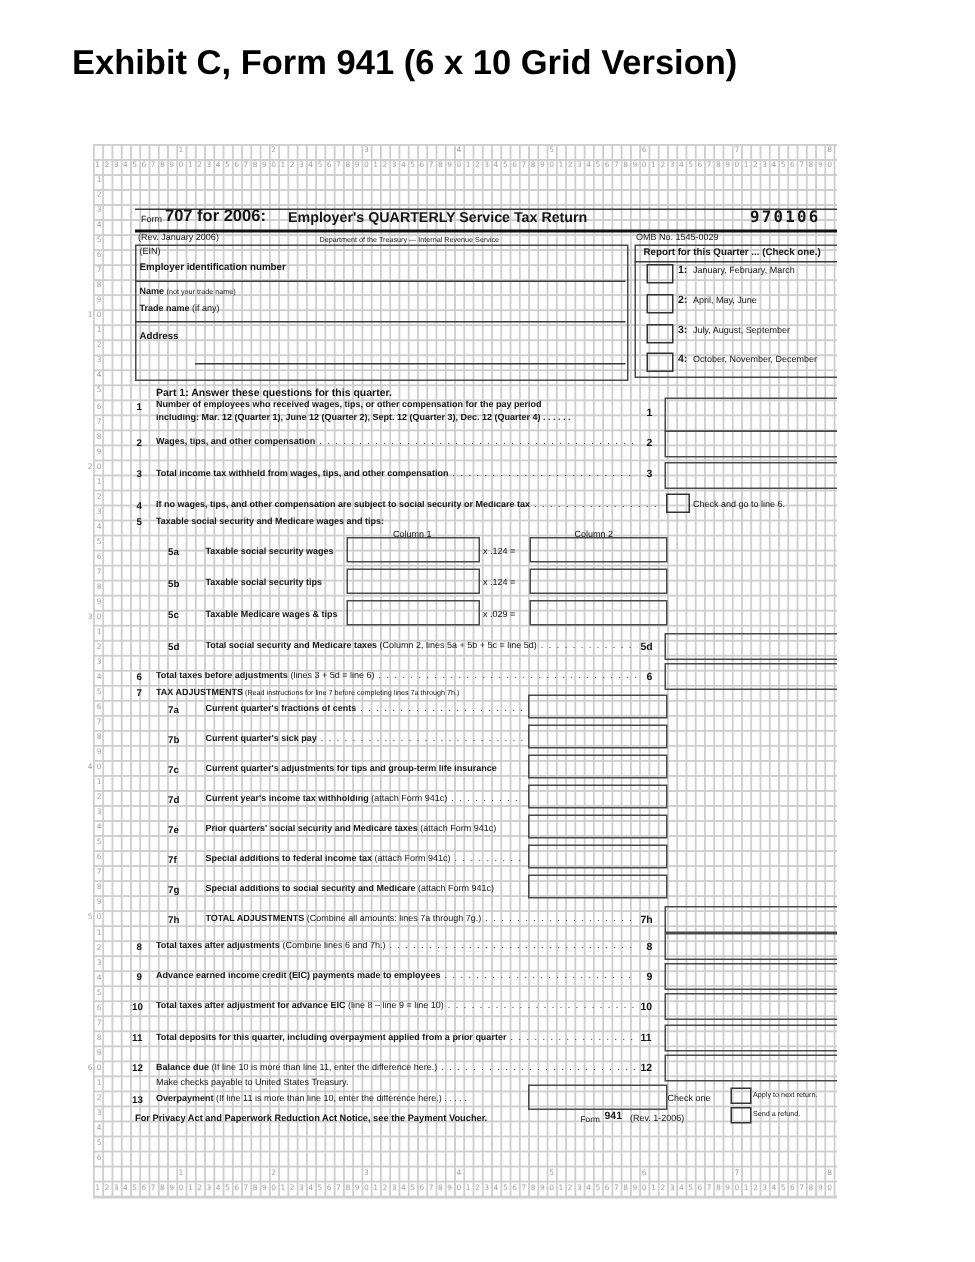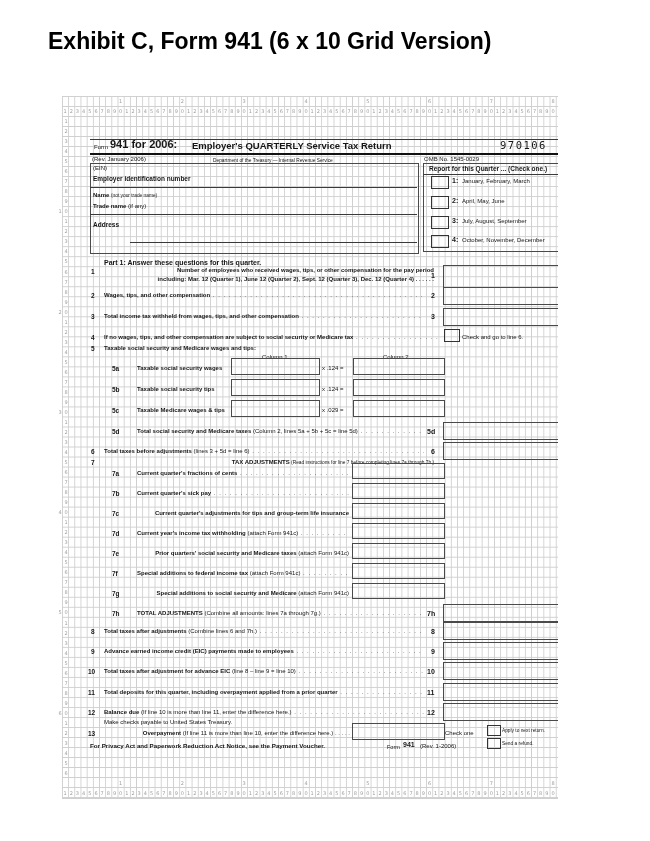--- a/index.html
+++ b/index.html
@@ -1,17 +1,17 @@
 <!DOCTYPE html>
 <html><head>
 <meta charset="utf-8">
 <style>
   html,body{margin:0;padding:0;background:#ffffff;}
   .page{position:relative;width:558px;height:841px;background:#fff;overflow:hidden;
-        font-family:"Liberation Sans","DejaVu Sans",sans-serif;color:#161616;text-align:right;}
+        font-family:"Liberation Sans","DejaVu Sans",sans-serif;color:#161616;}
   .abs{position:absolute;}
   h1.title{position:absolute;left:48px;top:28px;margin:0;font-size:23px;font-weight:bold;
            letter-spacing:0;color:#000;font-family:"Liberation Sans",sans-serif;}
   
   #grid-bg{position:absolute;left:62px;top:96px;width:525px;height:702px;
            background-image:linear-gradient(to right,#cfcfcf 1px,transparent 1px),
                             linear-gradient(to bottom,#cfcfcf 1px,transparent 1px);
            background-size:6.176px 10.028px;
            border-right:1px solid #cfcfcf;border-bottom:1px solid #cfcfcf;}
   #ruler-layer{position:absolute;left:62px;top:96px;width:525px;height:702px;overflow:visible;}
@@ -23,21 +23,21 @@
   .tiny{font-size:4.8px;}
   .clip{overflow:hidden;}
   .hl{background:#3a3a3a;height:1px;}
   .hl2{background:#111;height:2px;}
   .box{border:1px solid #4a4a4a;background:transparent;}
   .ebox{border:1px solid #4a4a4a;background:transparent;}
   .cb{border:1px solid #333;background:transparent;}
   .lnum{font-size:6.5px;line-height:7px;font-weight:bold;white-space:nowrap;}
   .bln{font-size:7px;line-height:7px;font-weight:bold;white-space:nowrap;}
   .dots{letter-spacing:1px;}
-  .scan{font-family:"DejaVu Sans Mono",monospace;font-weight:normal;font-size:10.5px;
+  .scan{font-family:"DejaVu Sans Mono",monospace;font-weight:bold;font-size:10.5px;
         line-height:11px;letter-spacing:1.5px;}
 </style>
 </head>
 <body>
 
 <div class="page">
 
   <h1 class="title">Exhibit C, Form 941 (6 x 10 Grid Version)</h1>
 
   <div id="grid-bg"></div>
@@ -369,21 +369,21 @@
       <span class="gd" style="left: 4.08824px; top: 656.871px;">4</span>
       <span class="gd" style="left: 531px; top: 656.871px;">4</span>
       <span class="gd" style="left: 4.08824px; top: 666.9px;">5</span>
       <span class="gd" style="left: 531px; top: 666.9px;">5</span>
       <span class="gd" style="left: 4.08824px; top: 676.929px;">6</span>
       <span class="gd" style="left: 531px; top: 676.929px;">6</span>
     </div>
 
   <div class="abs hl" style="left:90px;top:139px;width:476px"></div>
   <span class="abs t" style="left:94px;top:144px">Form</span>
-  <span class="abs t b" style="left:110px;top:139px;font-size:11px;line-height:11px">941 for 2006:</span>
+  <span class="abs t b" style="left:110px;top:139px;font-size:11px;line-height:11px">707 for 2006:</span>
   <span class="abs t b" style="left:192px;top:141px;font-size:9.5px;line-height:10px">Employer's QUARTERLY Service Tax Return</span>
   <span class="abs scan" style="left:500px;top:140px">970106</span>
   <div class="abs hl2" style="left:90px;top:153px;width:476px"></div>
   <span class="abs t" style="left:92px;top:156px">(Rev. January 2006)</span>
   <span class="abs t tiny" style="left:213px;top:157px">Department of the Treasury — Internal Revenue Service</span>
   <span class="abs t" style="left:424px;top:156px">OMB No. 1545-0029</span>
 
   <div class="abs box" style="left:90px;top:163px;width:327px;height:89px"></div>
   <span class="abs t" style="left:93px;top:165px">(EIN)</span>
   <span class="abs lnum" style="left:93px;top:175px">Employer identification number</span>

